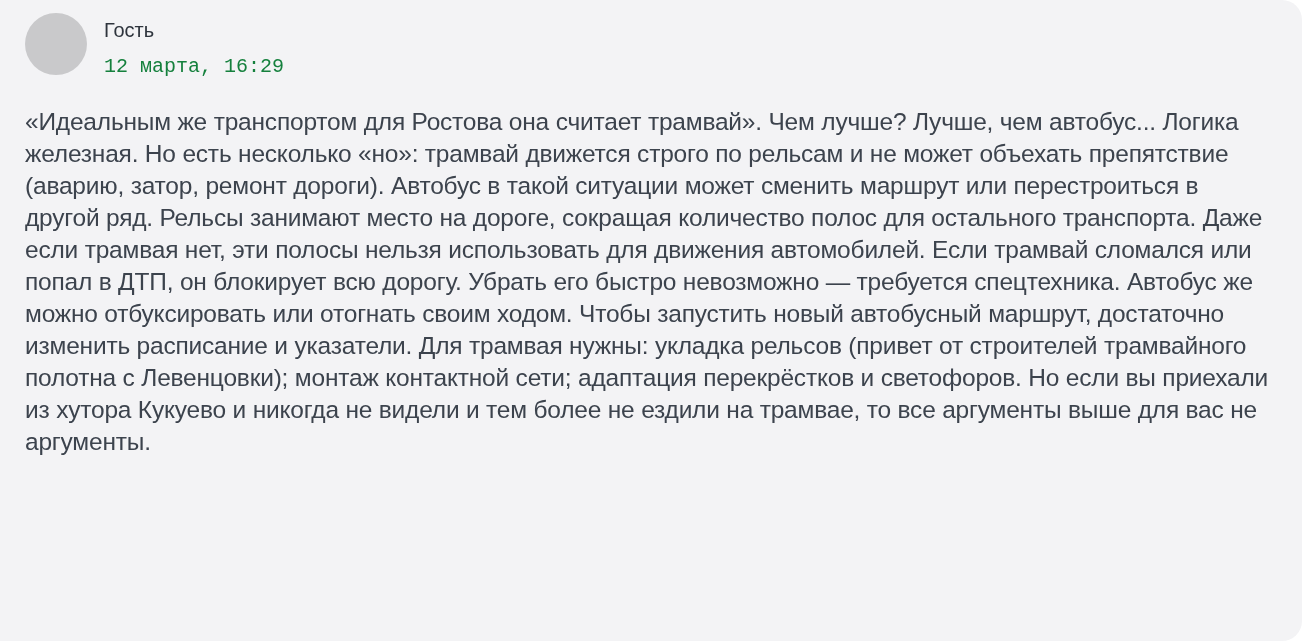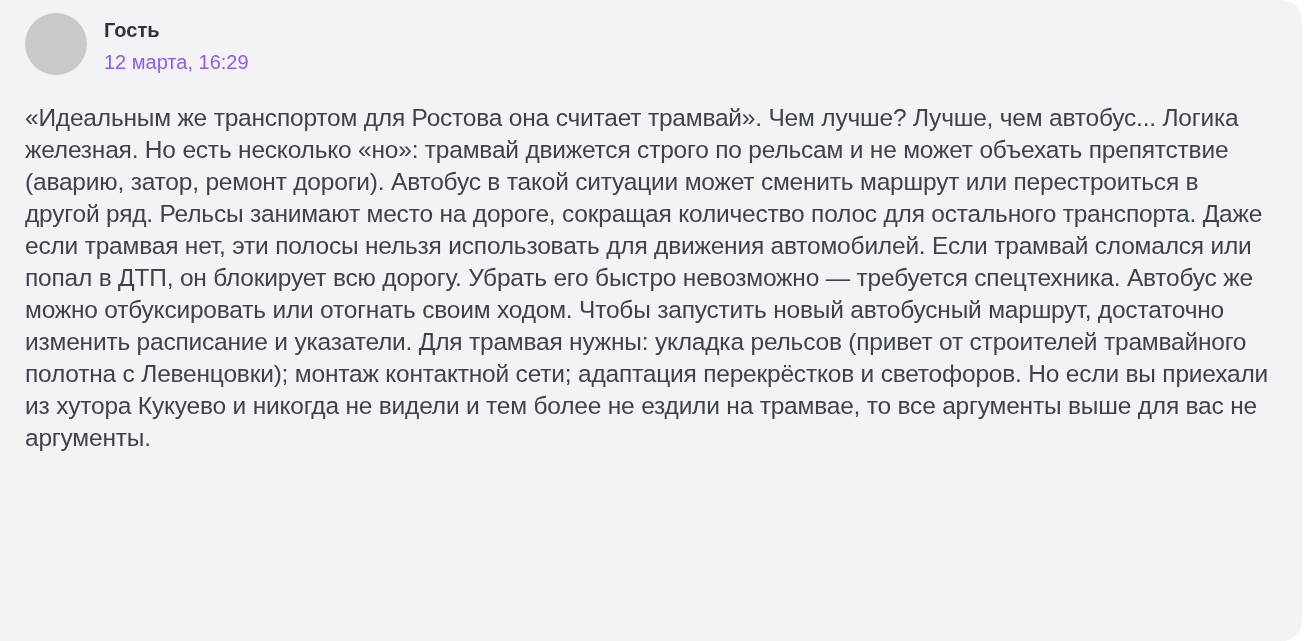--- a/index.html
+++ b/index.html
@@ -30,30 +30,31 @@
     border-radius: 50%;
     background: #c9c9cb;
     flex: 0 0 auto;
   }
   .author-block {
     margin-left: 17px;
     padding-top: 5px;
   }
   .author-name {
     font-size: 20px;
-    font-weight: 700;
+    font-weight: 400;
     color: #2e343d;
     line-height: 1.2;
   }
   .comment-timestamp {
-    margin-top: 8px;
+    margin-top: 13px;
     font-size: 20px;
     font-weight: 400;
-    color: #8b5cf6;
+    color: #15803d;
     line-height: 1.2;
+    font-family: Liberation Mono, monospace;
   }
   .comment-body {
     margin-top: 27px;
     font-size: 24.5px;
     line-height: 32px;
     color: #3c434d;
     letter-spacing: -0.2px;
     padding-right: 2px;
   }
 </style>

